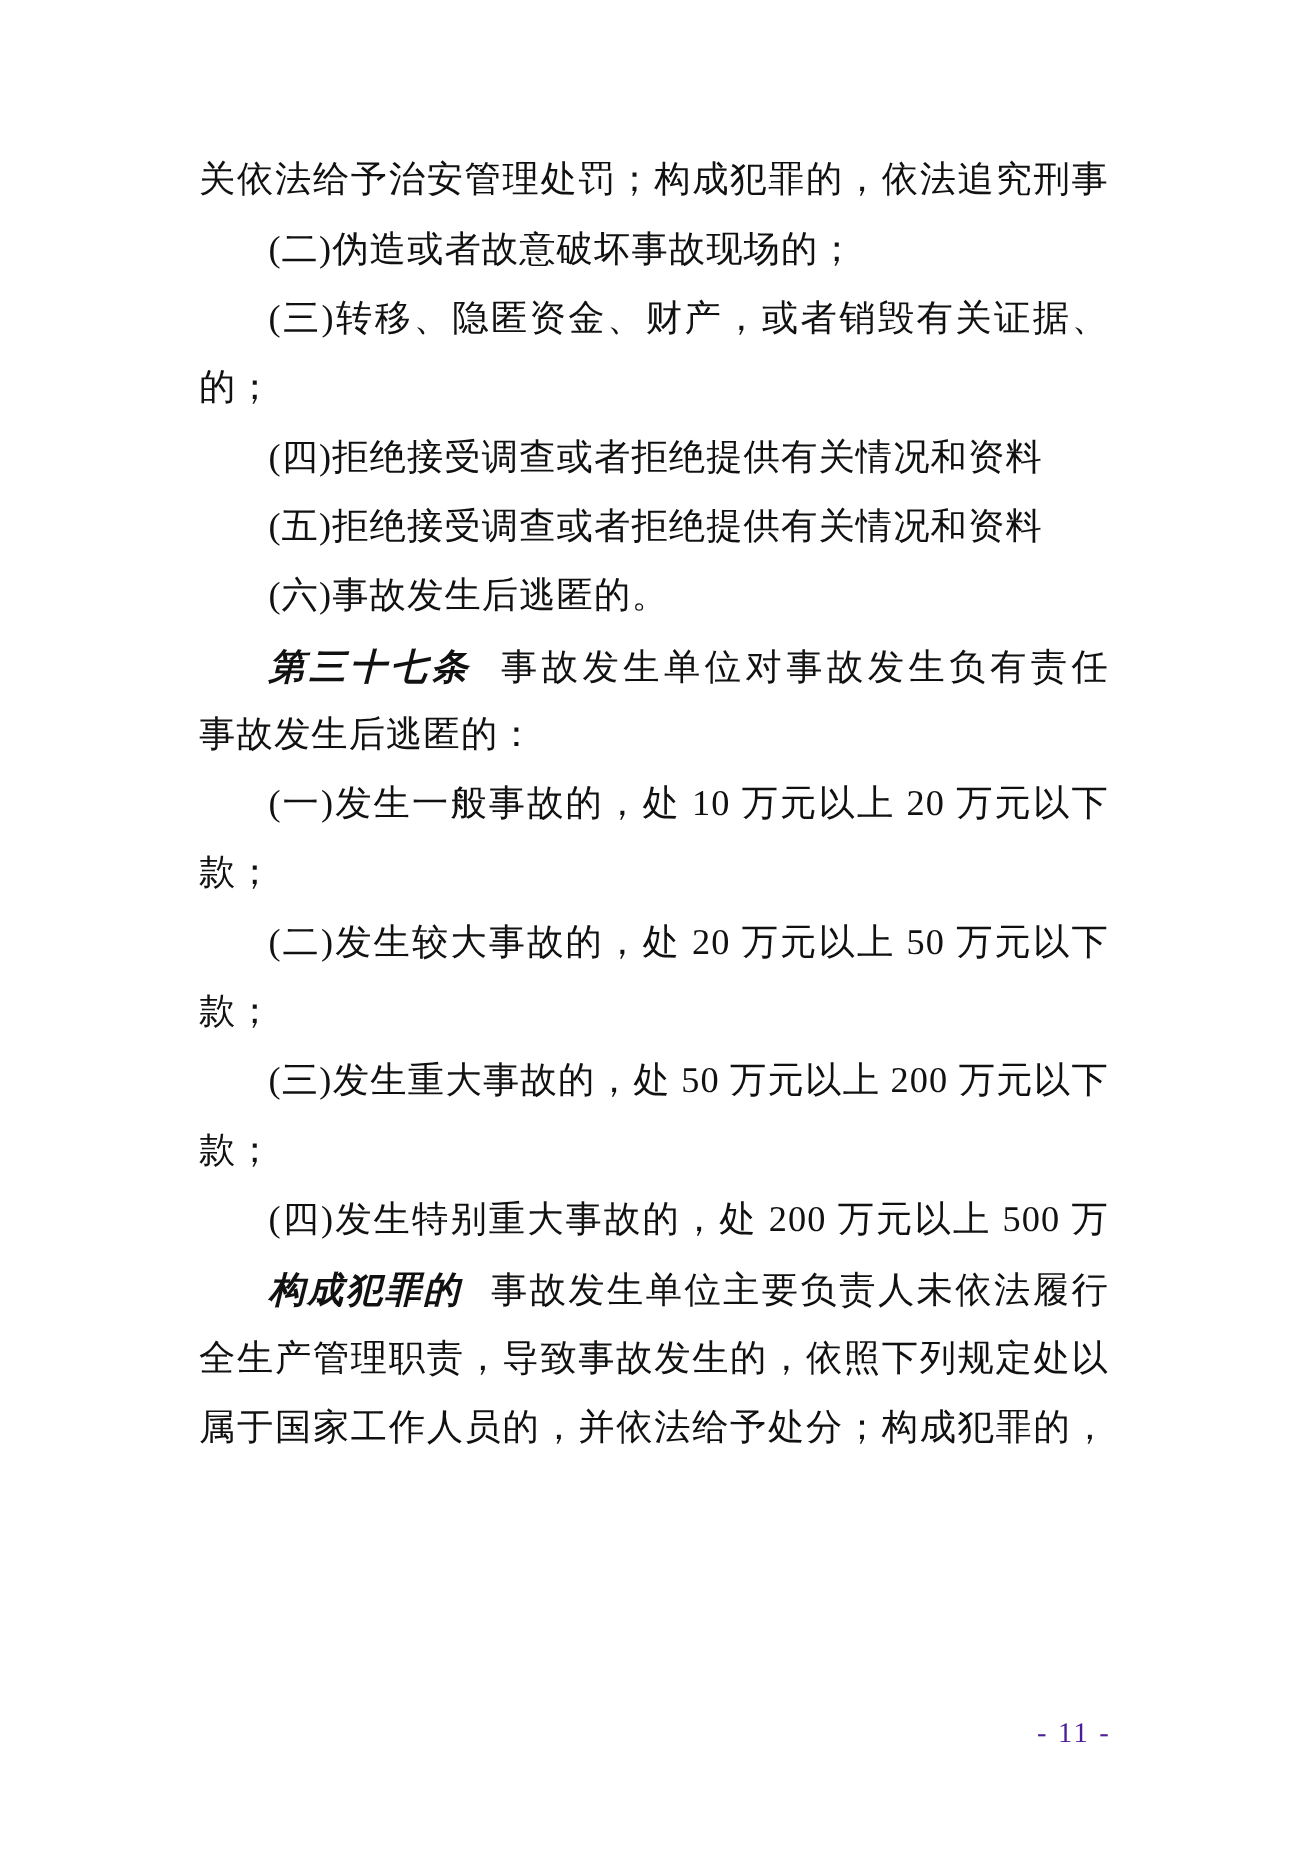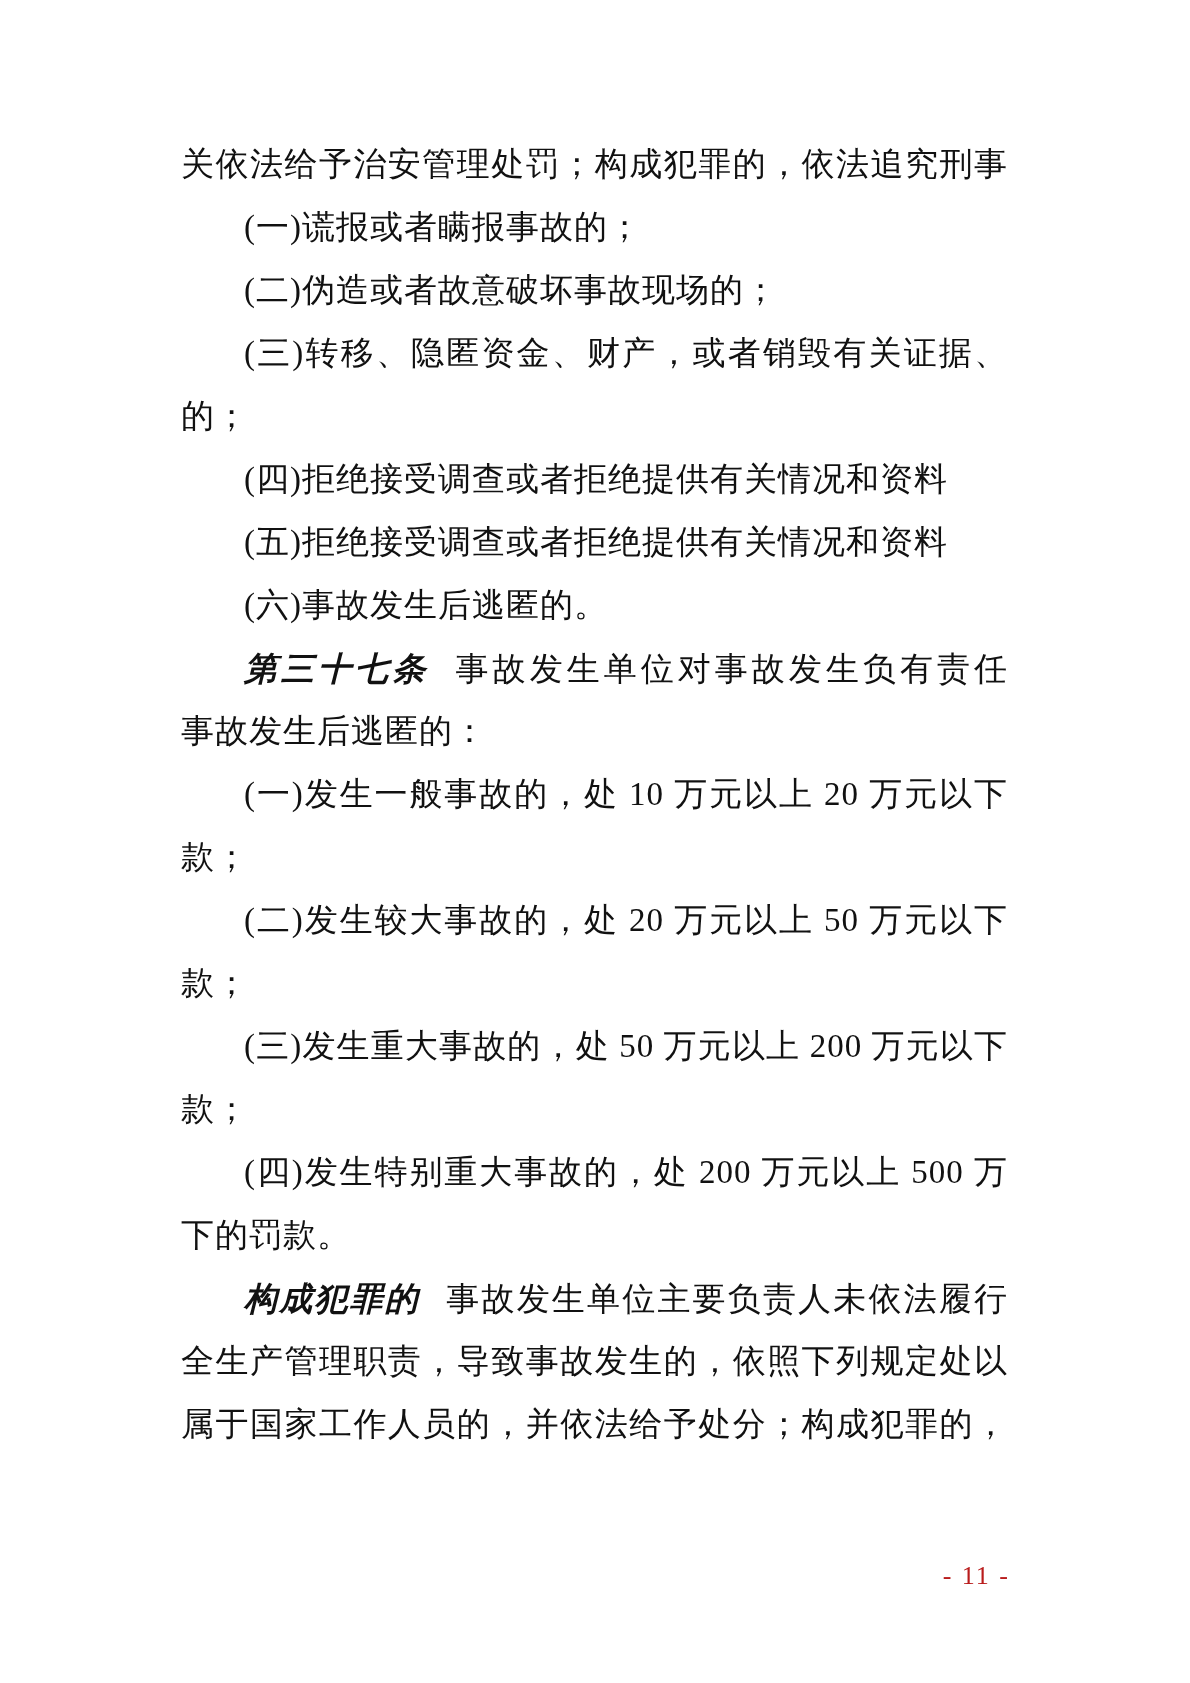--- a/index.html
+++ b/index.html
@@ -46,46 +46,44 @@
     font-family: "Liberation Sans", "DejaVu Sans", sans-serif;
     margin-right: 0.8em;
     font-style: italic;
   }
   .page-number {
     position: absolute;
     top: 1561px;
     right: 180px;
     font-size: 26px;
     line-height: 30px;
-    color: #b91c1c;
+    color: #4c1d95;
     font-family: "Liberation Serif", "DejaVu Serif", serif;
     letter-spacing: 2px;
   }
 </style>
 </head>
 <body>
 
 <div class="page">
   <div class="doc">
       <div class="line justify"><span class="seg">关依法给予治安管理处罚；构成犯罪的，依法追究刑事责任：</span></div>
-      <div class="line indent"><span class="seg">(一)谎报或者瞒报事故的；</span></div>
       <div class="line indent"><span class="seg">(二)伪造或者故意破坏事故现场的；</span></div>
       <div class="line indent justify"><span class="seg">(三)转移、隐匿资金、财产，或者销毁有关证据、资料</span></div>
       <div class="line"><span class="seg">的；</span></div>
       <div class="line indent"><span class="seg">(四)拒绝接受调查或者拒绝提供有关情况和资料的；</span></div>
       <div class="line indent"><span class="seg">(五)拒绝接受调查或者拒绝提供有关情况和资料的；</span></div>
       <div class="line indent"><span class="seg">(六)事故发生后逃匿的。</span></div>
       <div class="line indent justify"><span class="seg seg-bold">第三十七条</span><span class="seg">事故发生单位对事故发生负有责任的，依</span></div>
       <div class="line"><span class="seg">事故发生后逃匿的：</span></div>
       <div class="line indent justify"><span class="seg">(一)发生一般事故的，处 10 万元以上 20 万元以下的罚</span></div>
       <div class="line"><span class="seg">款；</span></div>
       <div class="line indent justify"><span class="seg">(二)发生较大事故的，处 20 万元以上 50 万元以下的罚</span></div>
       <div class="line"><span class="seg">款；</span></div>
       <div class="line indent justify"><span class="seg">(三)发生重大事故的，处 50 万元以上 200 万元以下的罚</span></div>
       <div class="line"><span class="seg">款；</span></div>
       <div class="line indent justify"><span class="seg">(四)发生特别重大事故的，处 200 万元以上 500 万元以</span></div>
-      <div class="line"><span class="seg">下的罚款。</span></div>
       <div class="line indent justify"><span class="seg seg-bold">构成犯罪的</span><span class="seg">事故发生单位主要负责人未依法履行安</span></div>
       <div class="line justify"><span class="seg">全生产管理职责，导致事故发生的，依照下列规定处以罚款；</span></div>
       <div class="line justify"><span class="seg">属于国家工作人员的，并依法给予处分；构成犯罪的，依法</span></div>
     </div>
   <div class="page-number">- 11 -</div>
 </div>
 
 </body></html>

